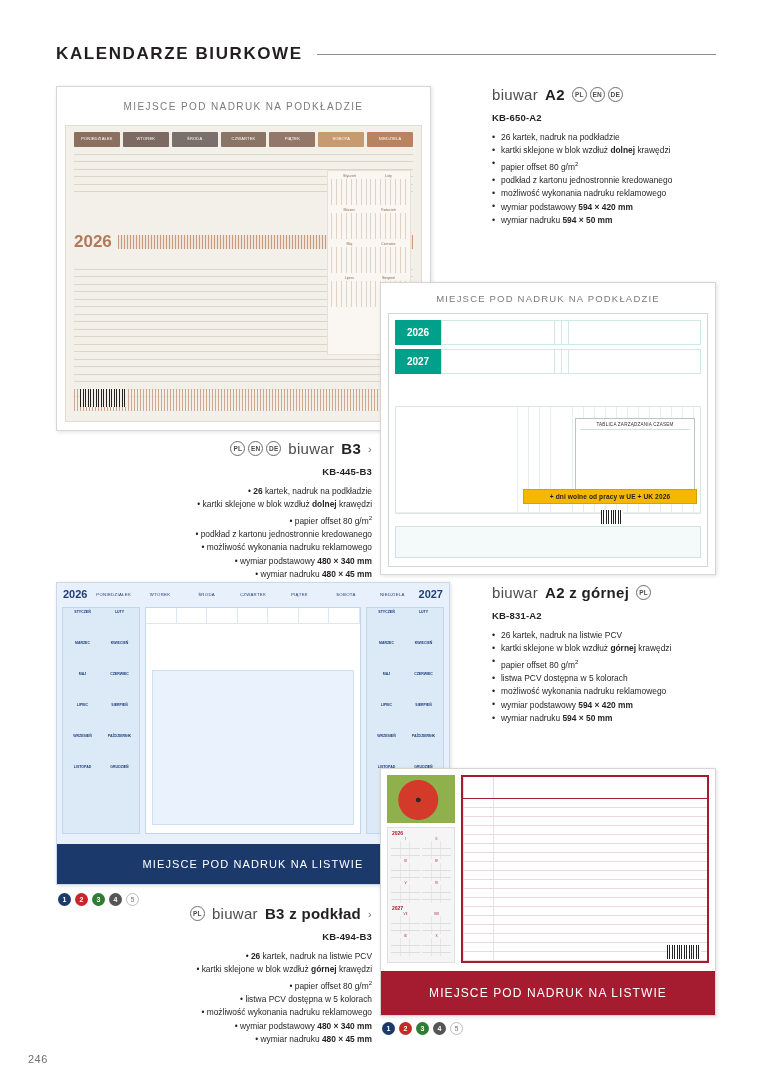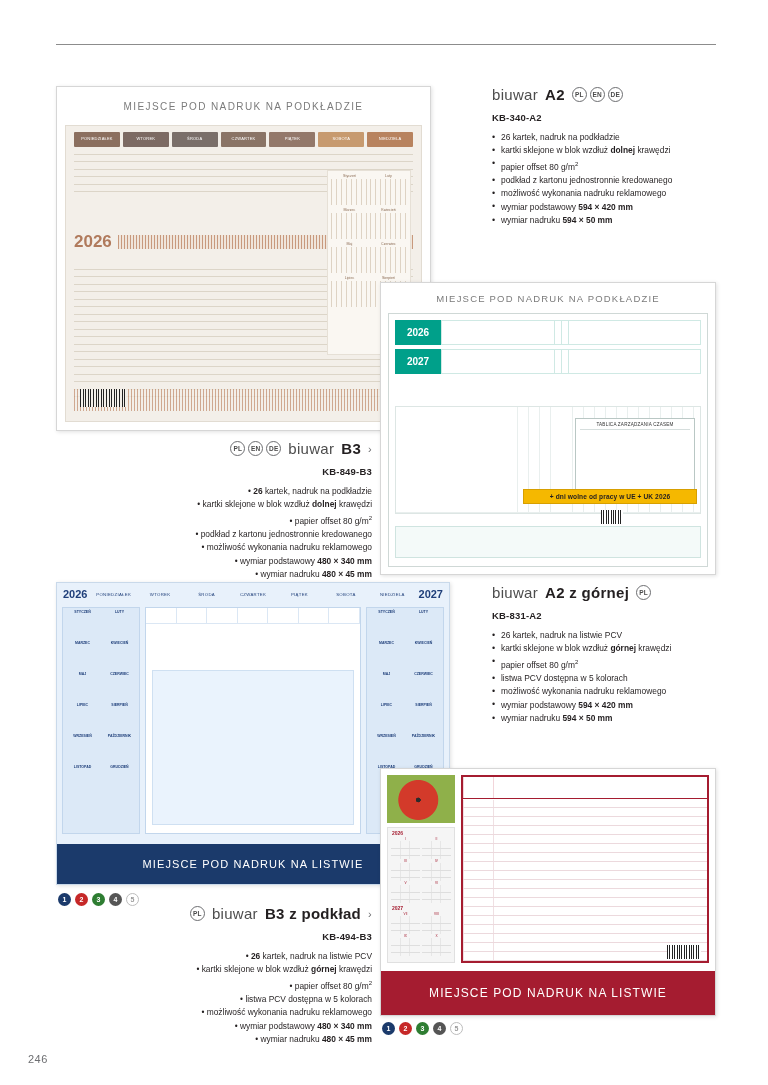--- a/index.html
+++ b/index.html
@@ -298,20 +298,21 @@
   
   .folio {
     position: absolute; left: 28px; bottom: 20px;
     font-size: 11px; color: #6d6e71; letter-spacing: .5px;
   }
 </style>
 </head>
 <body>
 
 <div class="page-header">
+  <div class="title">KALENDARZE BIURKOWE</div>
   <div class="rule"></div>
 </div>
 
 <div class="img-a2">
   <div class="banner">MIEJSCE POD NADRUK NA PODKŁADZIE</div>
   <div class="sheet">
     <div class="day-head">
       <div class="cell" style="background:#8b6f5f">Poniedziałek</div>
       <div class="cell" style="background:#7c6a63">Wtorek</div>
       <div class="cell" style="background:#7a6f6a">Środa</div>
@@ -402,21 +403,21 @@
 <div class="a2-info">
   <div class="prod-title">
     <span class="brand">biuwar</span>
     <span class="model">A2</span>
     <span class="lang-badges">
       <span class="lang">PL</span>
       <span class="lang">EN</span>
       <span class="lang">DE</span>
     </span>
   </div>
-  <div class="prod-code">KB-340-A2</div>
+  <div class="prod-code">KB-650-A2</div>
   <ul class="feature-list left">
     <li>26 kartek, nadruk na podkładzie</li>
     <li>kartki sklejone w blok wzdłuż <b>dolnej</b> krawędzi</li>
     <li>papier offset 80 g/m<span class="sup">2</span></li>
     <li>podkład z kartonu jednostronnie kredowanego</li>
     <li>możliwość wykonania nadruku reklamowego</li>
     <li>wymiar podstawowy <b>594 × 420 mm</b></li>
     <li>wymiar nadruku <b>594 × 50 mm</b></li>
   </ul>
 </div>
@@ -447,21 +448,21 @@
   <div class="prod-title">
     <span class="lang-badges">
       <span class="lang">PL</span>
       <span class="lang">EN</span>
       <span class="lang">DE</span>
     </span>
     <span class="brand">biuwar</span>
     <span class="model">B3</span>
     <span class="arrow">›</span>
   </div>
-  <div class="prod-code">KB-849-B3</div>
+  <div class="prod-code">KB-445-B3</div>
   <ul class="feature-list right">
     <li><b>26</b> kartek, nadruk na podkładzie</li>
     <li>kartki sklejone w blok wzdłuż <b>dolnej</b> krawędzi</li>
     <li>papier offset 80 g/m<span class="sup">2</span></li>
     <li>podkład z kartonu jednostronnie kredowanego</li>
     <li>możliwość wykonania nadruku reklamowego</li>
     <li>wymiar podstawowy <b>480 × 340 mm</b></li>
     <li>wymiar nadruku <b>480 × 45 mm</b></li>
   </ul>
 </div>

